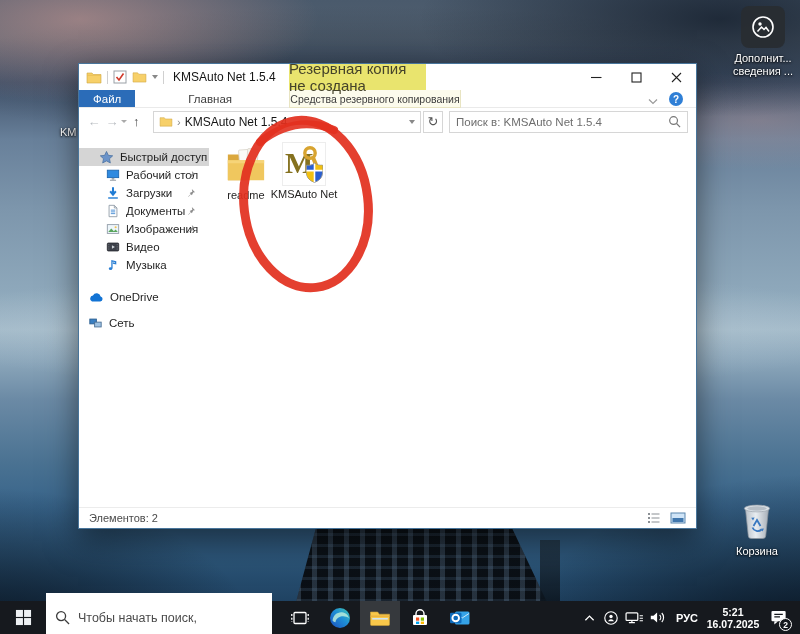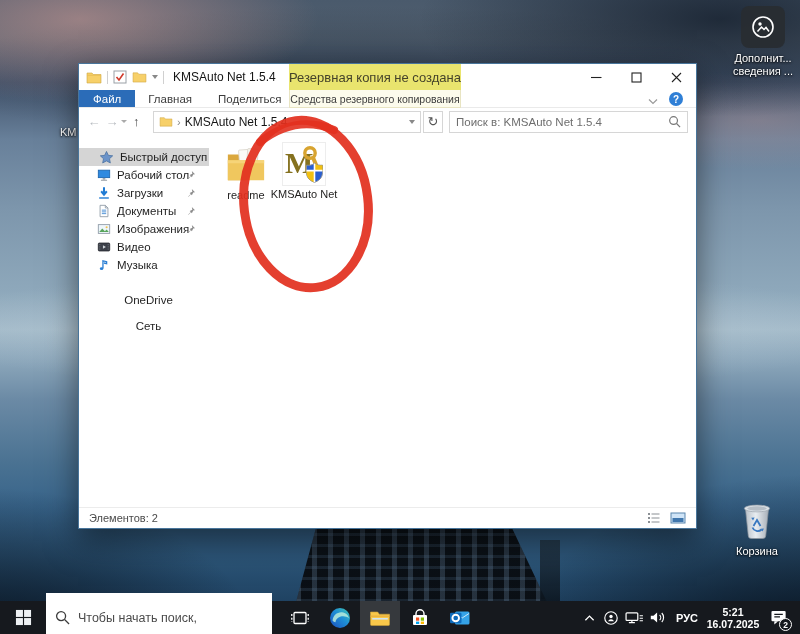--- a/index.html
+++ b/index.html
@@ -43,25 +43,25 @@
   
   .window { position:absolute; left:78px; top:63px; width:619px; height:466px; z-index:2;
     background:#fff; border:1px solid #48759b; box-shadow:0 12px 30px rgba(0,0,0,.5);
     font-size:12px; color:#1a1a1a; }
   .titlebar { position:relative; height:26px; display:flex; align-items:center; padding-left:7px; }
   .qat { display:flex; align-items:center; gap:5px; }
   .qat-sep { width:1px; height:13px; background:#d0d0d0; }
   .title-text { margin-left:9px; font-size:12px; color:#141414; white-space:nowrap; }
   .win-controls { position:absolute; right:0; top:0; height:27px; display:flex; }
   .wc { width:40px; height:27px; display:flex; align-items:center; justify-content:center; }
-  .banner { position:absolute; left:210px; top:0; width:172px; height:26px; background:#e9e46e;
-    display:flex; align-items:center; justify-content:center; font-size:13px; color:#45432a; z-index:3; }
+  .banner { position:absolute; left:210px; top:0; width:137px; height:26px; background:#e9e46e;
+    display:flex; align-items:center; justify-content:center; font-size:15px; color:#45432a; z-index:3; }
 
   .tabsrow { position:relative; height:18px; display:flex; align-items:stretch; background:#fff;
-    border-bottom:1px solid #eaeaea; }
+    border-bottom:1px solid #eaeaea;gap:40px; }
   .tab-file { background:#2b6cb8; color:#fff; font-size:11.5px; padding:0 14px;
     display:flex; align-items:center; }
   .tab { font-size:11.5px; color:#3c3c3c; padding:0 13px; display:flex; align-items:center; }
   .tab-ctx { position:absolute; left:210px; top:0; width:172px; height:18px; background:#fcfbec;
     border:1px solid #e8e4c2; border-top:none; display:flex; align-items:center; justify-content:center;
     font-size:10.5px; color:#3c3c3c; }
   .ribbon-chevron { position:absolute; right:38px; top:4px; }
   .help-btn { position:absolute; right:13px; top:2px; width:14px; height:14px; border-radius:50%;
     background:#2f7fd6; color:#fff; font-size:10px; font-weight:bold; display:flex;
     align-items:center; justify-content:center; }
@@ -83,22 +83,22 @@
     align-items:center; padding:0 6px; gap:4px;justify-content:center; }
   .search-box input { flex:1; border:none; outline:none; font-family:inherit; font-size:11.5px;
     color:#333; background:transparent; min-width:0; }
   .search-box input::placeholder { color:#6e6e6e; opacity:1; }
 
   .main { display:flex; height:372px; }
   .sidebar { width:130px; padding-top:13px; flex:none; }
   .side-item { position:relative; height:18px; display:flex; align-items:center; gap:6px;
     padding-left:20px; font-size:11.5px; color:#1f1f1f; white-space:nowrap; }
   .side-item.selected { background:#d5d5d5; }
-  .side-item.child { padding-left:18px; }
-  .side-item.group { padding-left:9px;flex-direction:column; }
+  .side-item.child { padding-left:27px; }
+  .side-item.group { padding-left:9px; }
   .gap-lg { margin-top:14px; } .gap-md { margin-top:8px; }
   .pin { position:absolute; right:13px; top:4px; }
   .files { position:relative; flex:1; }
   .file-tile { position:absolute; width:70px; text-align:center; font-size:11px; color:#201f1e; }
   .file-tile .ico { width:44px; height:44px; margin:0 auto; display:flex; align-items:flex-end;
     justify-content:center; }
   .file-tile .fname { margin-top:2px; line-height:13px; }
   .tile-readme { left:2px; top:8px; }
   .tile-kms { left:60px; top:7px; }
 

